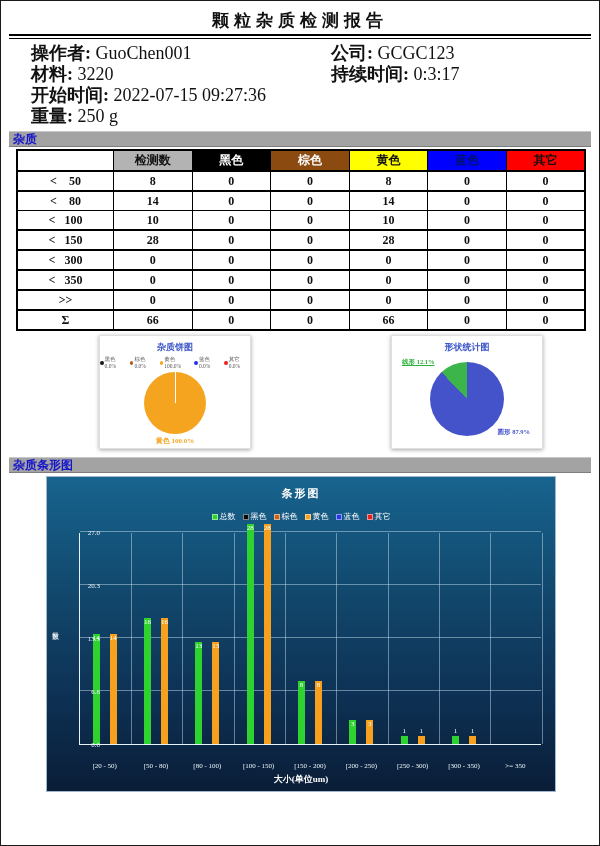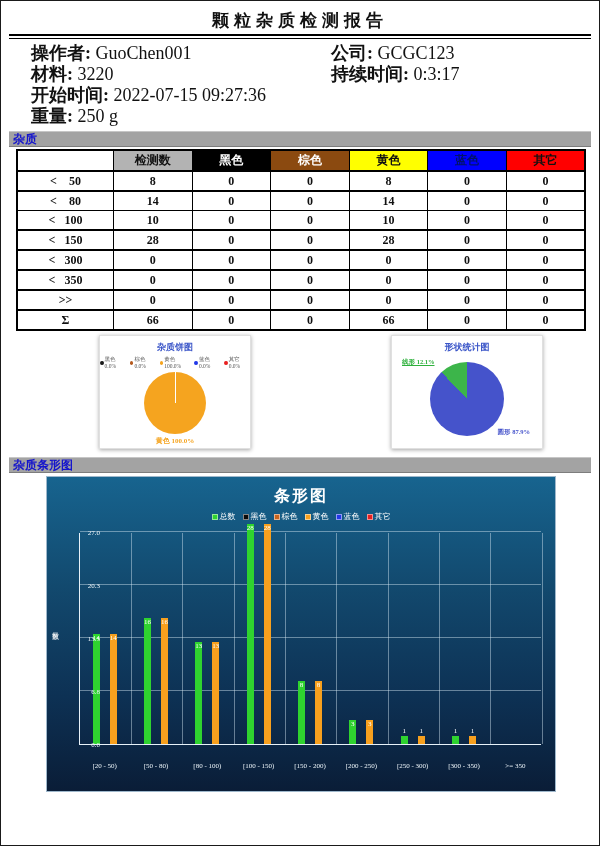--- a/index.html
+++ b/index.html
@@ -46,21 +46,21 @@
   .pie1-callout { text-align:center; font-size:7px; margin-top:2px; font-weight:bold; }
   .pie2 { position:relative; width:74px; height:74px; border-radius:50%; margin:8px auto 0; }
   .pie2-lab { position:absolute; font-size:6.5px; font-weight:bold; white-space:nowrap; }
   .pie2-lab.g { left:10px; top:22px; text-decoration:underline; }
   .pie2-lab.b { right:12px; bottom:11px; }
 
   .chart { position:relative; margin:3px 0 0 45px; width:510px; height:316px;
            border:1px solid #9fb8cc;
            background:linear-gradient(180deg,#17648f 0%,#12496e 35%,#0d3154 70%,#0a1d37 100%);
            color:#fff; }
-  .chart-title { text-align:center; font-size:16px; font-weight:bold; padding-top:9px; letter-spacing:2px; }
+  .chart-title { text-align:center; font-size:11px; font-weight:bold; padding-top:9px; letter-spacing:2px; }
   .chart-legend { position:absolute; top:34px; left:0; right:0; display:flex; justify-content:center; gap:7px; font-size:8px; }
   .chart-legend .cl-item { display:flex; align-items:center; gap:2px; }
   .chart-legend .sq { width:6px; height:6px; display:inline-block; border:1px solid rgba(255,255,255,.5); }
   .plot { position:absolute; left:32px; top:56px; width:462px; height:212px;
           border-left:1px solid #e7f1f8; border-bottom:1px solid #e7f1f8; }
   .gl-h { position:absolute; left:0; width:100%; height:1px; background:rgba(215,232,243,.45); }
   .gl-v { position:absolute; top:0; height:100%; width:1px; background:rgba(215,232,243,.45); }
   .ytick { position:absolute; width:52px; text-align:right; font-size:7px; color:#eef6fb; }
   .bar { position:absolute; bottom:0; width:7px; }
   .bar-label { position:absolute; left:50%; transform:translateX(-50%); font-size:7px; color:#fff; }
@@ -314,20 +314,21 @@
           <span class="bar-label" style="top: -9px;">1</span>
         </div>
         <div class="bar" style="left: 372px; height: 7.85185px; background: rgb(47, 211, 47);">
           <span class="bar-label" style="top: -9px;">1</span>
         </div>
         <div class="bar" style="left: 389px; height: 7.85185px; background: rgb(247, 160, 30);">
           <span class="bar-label" style="top: -9px;">1</span>
         </div>
       </div>
     <div class="yaxis-title">数量</div>
+    <div class="xaxis-title">大小(单位um)</div>
   <div class="ytick" style="left: 1px; top: 52px;">27.0</div>
       <div class="ytick" style="left: 1px; top: 105px;">20.3</div>
       <div class="ytick" style="left: 1px; top: 158px;">13.5</div>
       <div class="ytick" style="left: 1px; top: 211px;">6.8</div>
       <div class="ytick" style="left: 1px; top: 264px;">0.0</div>
       <div class="xtick" style="left: 32px; width: 51.3333px;">[20 - 50)</div>
       <div class="xtick" style="left: 83.3333px; width: 51.3333px;">[50 - 80)</div>
       <div class="xtick" style="left: 134.667px; width: 51.3333px;">[80 - 100)</div>
       <div class="xtick" style="left: 186px; width: 51.3333px;">[100 - 150)</div>
       <div class="xtick" style="left: 237.333px; width: 51.3333px;">[150 - 200)</div>

